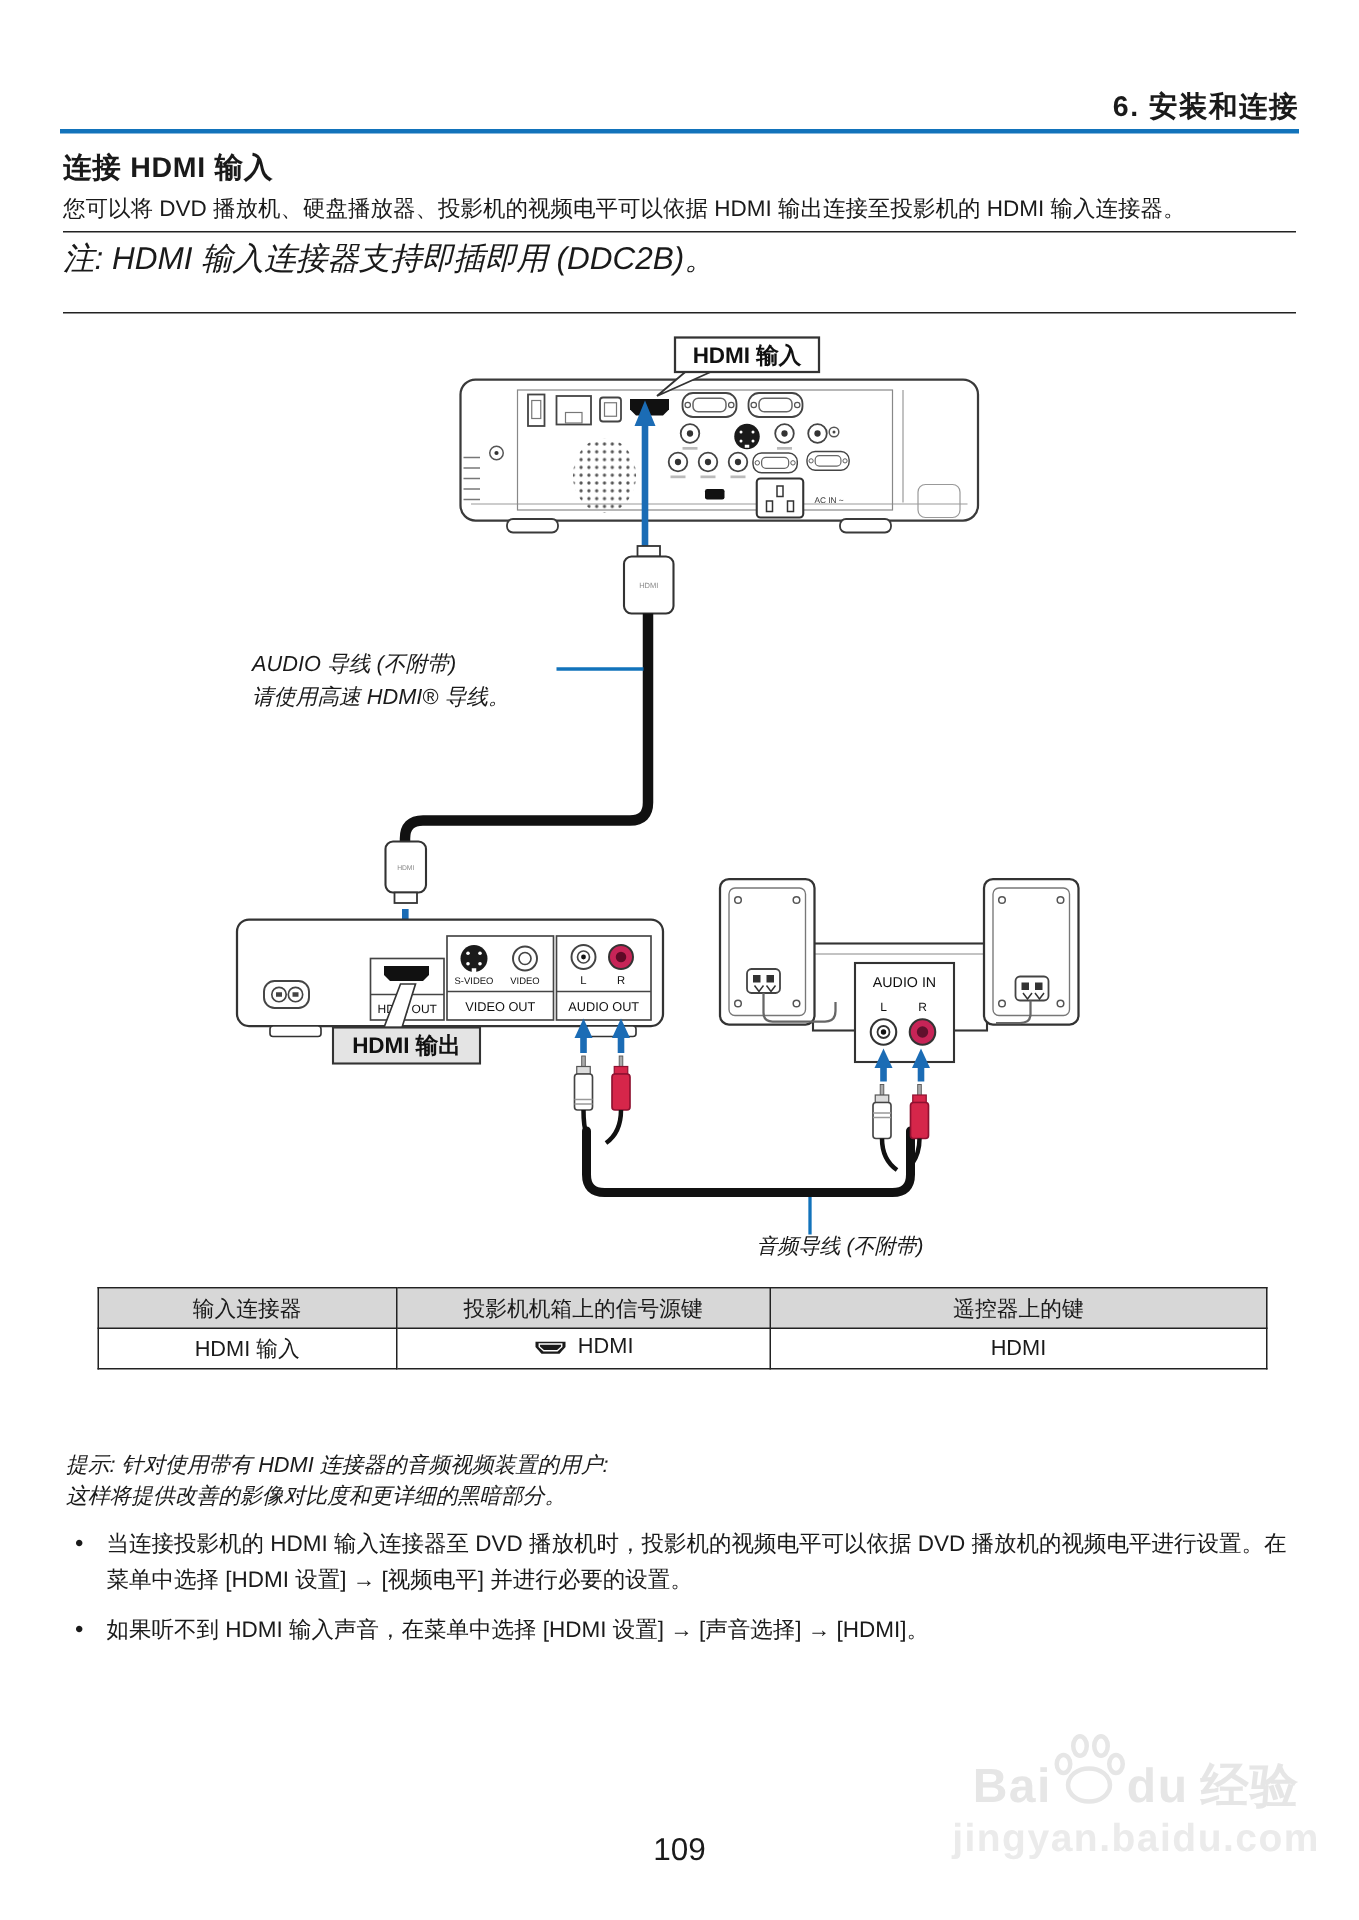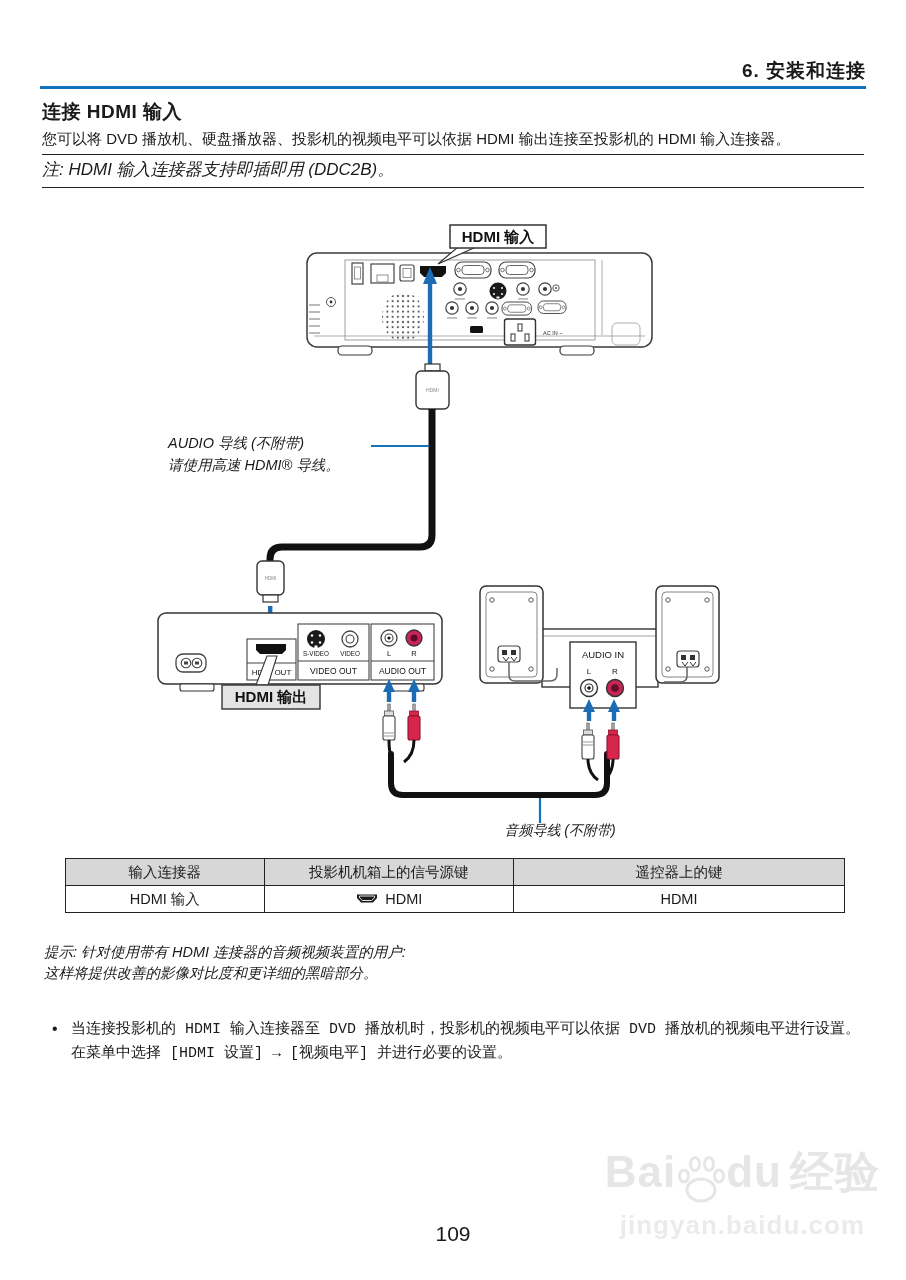--- a/index.html
+++ b/index.html
@@ -3,35 +3,35 @@
 <meta charset="utf-8">
 <style>
   html,body{margin:0;padding:0;background:#fff;}
   body{width:906px;height:1280px;position:relative;overflow:hidden;
        font-family:"Liberation Sans","DejaVu Sans",sans-serif;color:#1a1a1a;}
   .abs{position:absolute;}
   .chapter{top:58px;right:40px;font-size:19px;font-weight:bold;letter-spacing:1px;}
   .header-rule{top:86px;left:40px;width:826px;height:3px;background:#1273bb;}
   .title{top:99px;left:42px;font-size:19px;font-weight:bold;letter-spacing:0.5px;}
   .intro{top:130px;left:42px;width:822px;font-size:15px;border-bottom:1.6px solid #222;padding-bottom:5px;}
-  .note{top:158px;left:42px;width:822px;font-size:17px;font-style:italic;border-bottom:1.6px solid #222;padding-bottom:6px;}
+  .note{top:158px;left:42px;width:822px;font-size:21px;font-style:italic;border-bottom:1.6px solid #222;padding-bottom:22px;}
   .diagram-svg{top:205px;left:0px;}
   .hdmi-cable-label{top:432px;left:168px;font-size:14.5px;font-style:italic;line-height:1.55;}
   .audio-cable-label{top:822px;left:480px;width:160px;text-align:center;font-size:14px;font-style:italic;}
   table.conn{position:absolute;left:65px;top:858px;width:780px;border-collapse:collapse;font-size:14.5px;}
   table.conn th,table.conn td{border:1.6px solid #222;text-align:center;height:26px;font-weight:normal;padding:0 4px;}
   table.conn th{background:#d7d7d7;}
   .col1{width:25.5%;} .col2{width:32%;} .col3{width:42.5%;}
   .hdmi-cell{display:inline-flex;align-items:center;gap:6px;justify-content:center;}
-  .tips{top:942px;left:44px;width:820px;font-size:14.5px;font-style:italic;line-height:21px;}
+  .tips{top:967px;left:44px;width:820px;font-size:14.5px;font-style:italic;line-height:21px;}
   .bullets{top:1018px;left:44px;width:822px;font-size:15px;line-height:24px;list-style:none;margin:0;padding:0;}
-  .bullets li{position:relative;padding-left:27px;margin-bottom:9px;font-family:Liberation Mono, monospace;}
+  .bullets li{position:relative;padding-left:27px;margin-bottom:9px;}
   .bullets li::before{content:"\2022";position:absolute;left:6px;top:0;font-size:16px;}
   .watermark{top:1150px;right:26px;text-align:center;color:#e6e6e6;user-select:none;}
-  .wm-line1{display:flex;justify-content:center;font-size:44px;font-weight:bold;letter-spacing:1px;line-height:1;}
+  .wm-line1{display:flex;align-items:flex-end;justify-content:center;font-size:32px;font-weight:bold;letter-spacing:1px;line-height:1;}
   .wm-paw{margin:0 -4px -2px -4px;}
   .wm-cn{margin-left:8px;}
   .wm-url{font-size:26px;font-weight:bold;color:#ebebeb;margin-top:4px;letter-spacing:1px;}
   .page-num{top:1222px;left:0;width:100%;text-align:center;font-size:21px;font-weight:normal;}
 </style>
 </head>
 <body>
 
 <div class="abs chapter">6. 安装和连接</div>
 <div class="abs header-rule"></div>
@@ -323,20 +323,21 @@
   </tbody>
 </table>
 
 <div class="abs tips">
   <div>提示: 针对使用带有 HDMI 连接器的音频视频装置的用户:</div>
   <div>这样将提供改善的影像对比度和更详细的黑暗部分。</div>
 </div>
 
 <ul class="abs bullets">
   <li>当连接投影机的 HDMI 输入连接器至 DVD 播放机时，投影机的视频电平可以依据 DVD 播放机的视频电平进行设置。在菜单中选择 [HDMI 设置] → [视频电平] 并进行必要的设置。</li>
+  <li>如果听不到 HDMI 输入声音，在菜单中选择 [HDMI 设置] → [声音选择] → [HDMI]。</li>
 </ul>
 
 <div class="abs watermark">
   <div class="wm-line1">
     <span>Bai</span>
     <svg class="wm-paw" width="58" height="58" viewBox="0 0 58 58">
       <ellipse cx="29" cy="40" rx="14" ry="11" fill="none" stroke="#e6e6e6" stroke-width="3"></ellipse>
       <ellipse cx="12" cy="26" rx="4.5" ry="6" fill="none" stroke="#e6e6e6" stroke-width="3"></ellipse>
       <ellipse cx="23" cy="14" rx="4.5" ry="6.5" fill="none" stroke="#e6e6e6" stroke-width="3"></ellipse>
       <ellipse cx="37" cy="14" rx="4.5" ry="6.5" fill="none" stroke="#e6e6e6" stroke-width="3"></ellipse>

